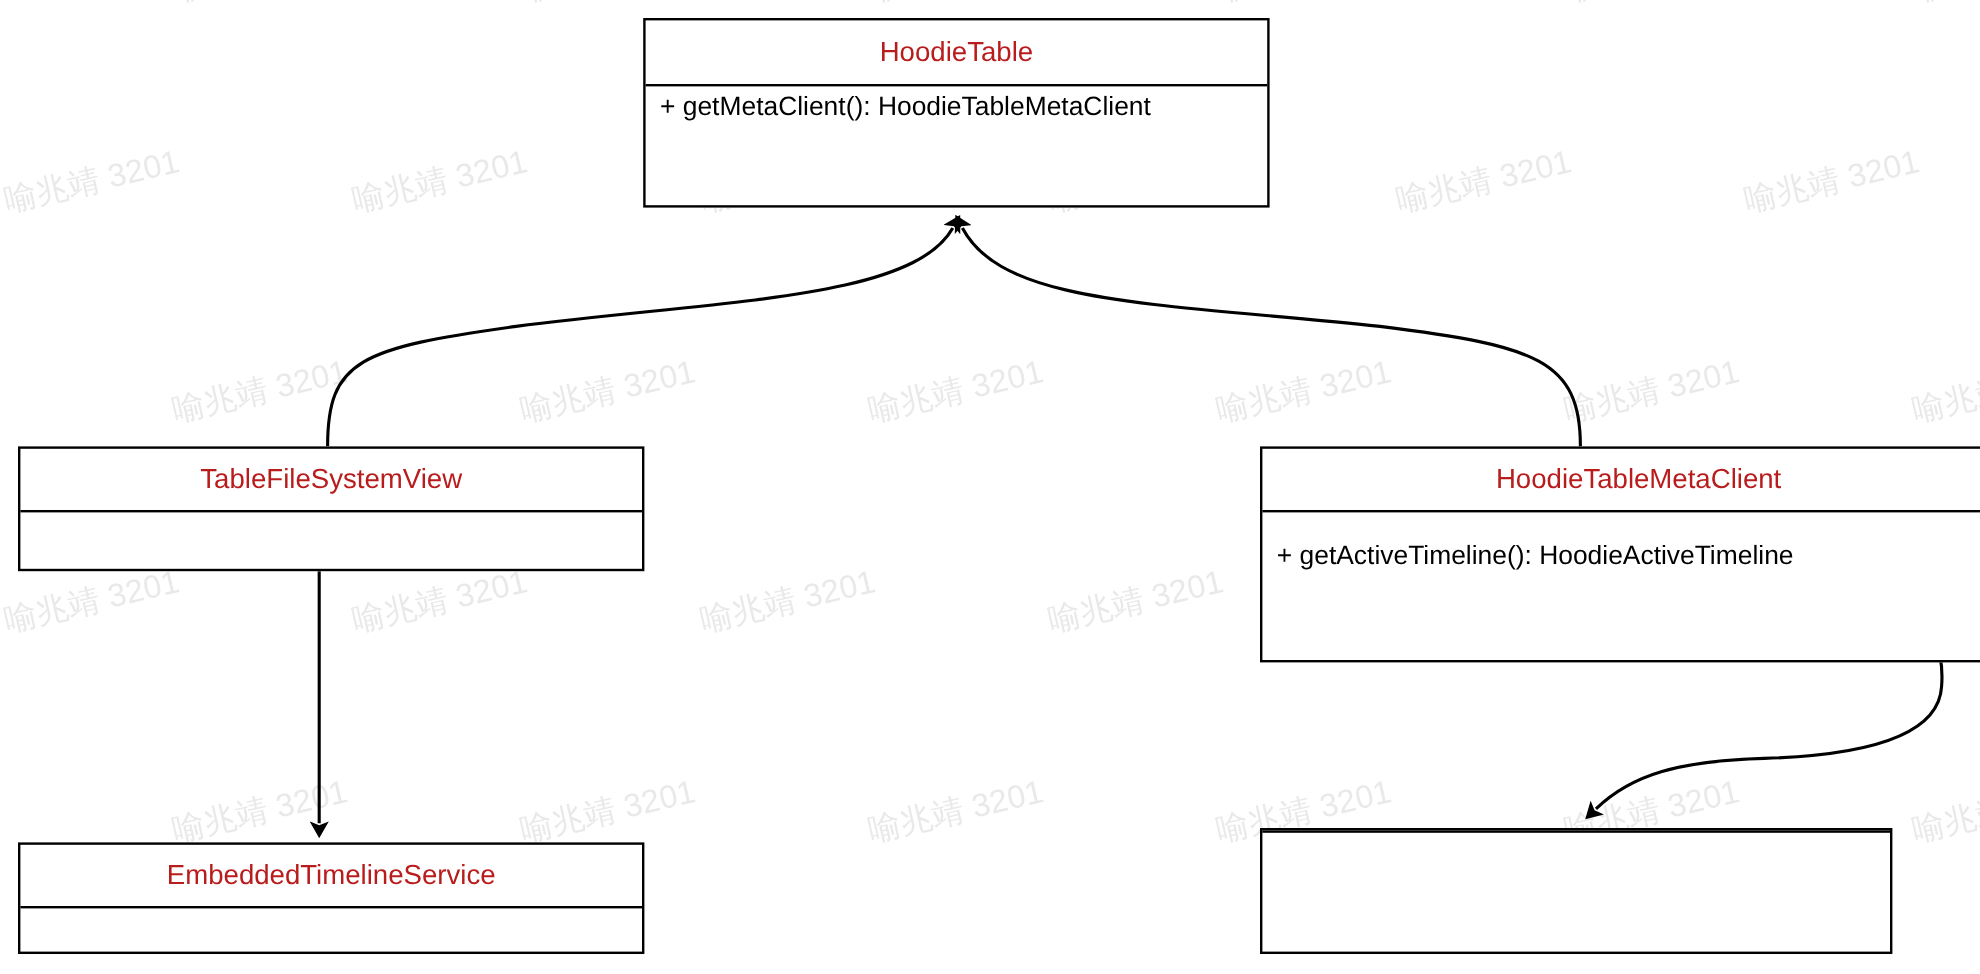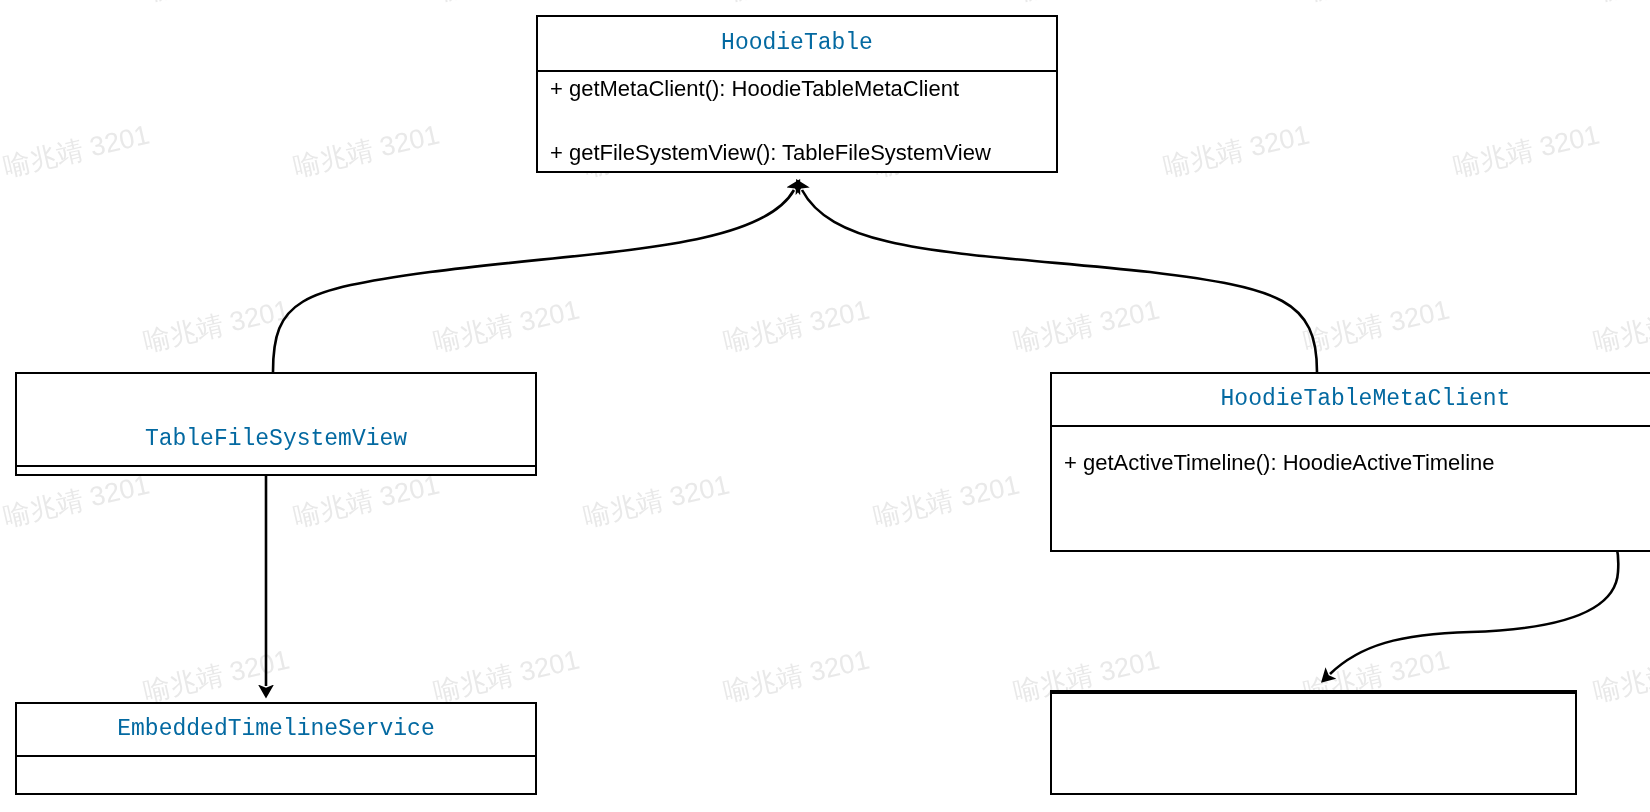--- a/index.html
+++ b/index.html
@@ -46,27 +46,26 @@
   .uml-class {
     position: absolute;
     box-sizing: border-box;
     background: #ffffff;
     border: 2px solid #000000;
     z-index: 2;
   }
   .uml-title {
     box-sizing: border-box;
     text-align: center;
-    color: #0369a1;
+    color: #b91c1c;
     font-size: 23px;
     line-height: 1.2;
     display: flex;
     align-items: center;
     justify-content: center;
-    font-family: Liberation Mono, monospace;
   }
   .uml-compartment {
     box-sizing: border-box;
     border-top: 2px solid #000000;
     color: #000000;
     font-size: 22px;
     line-height: 1.22;
     padding: 0 12px;
     display: flex;
     flex-direction: column;
@@ -77,21 +76,21 @@
   }
   .member {
     white-space: pre-wrap;
   }
   
   #class-hoodie-table          { left: 536px;  top: 15px;  width: 522px; height: 158px; }
   #class-hoodie-table .uml-title       { height: 53px; }
   #class-hoodie-table .c-methods       { height: 101px; justify-content: space-between; padding-top: 4px; padding-bottom: 4px; }
 
   #class-table-file-system-view { left: 15px;  top: 372px; width: 522px; height: 104px; }
-  #class-table-file-system-view .uml-title { height: 51px; margin-top: 40px; }
+  #class-table-file-system-view .uml-title { height: 51px; }
   #class-table-file-system-view .c-empty   { height: 49px; }
 
   #class-embedded-timeline-service { left: 15px; top: 702px; width: 522px; height: 93px; }
   #class-embedded-timeline-service .uml-title { height: 51px; }
   #class-embedded-timeline-service .c-empty   { height: 38px; }
 
   #class-hoodie-table-meta-client { left: 1050px; top: 372px; width: 631px; height: 180px; }
   #class-hoodie-table-meta-client .uml-title   { height: 51px; }
   #class-hoodie-table-meta-client .c-method-1  { height: 52px; justify-content: flex-end; }
   #class-hoodie-table-meta-client .c-method-2  { height: 73px; justify-content: center; }
@@ -159,21 +158,20 @@
 
       HoodieActiveTimeline --&gt;
     <path d="M 1577 513 C 1612 513 1620 545 1618 572 C 1616 608 1570 629 1470 632
              C 1400 634 1360 645 1330 674" fill="none" stroke="#000000" stroke-width="2.6" marker-end="url(#arrowFilled)"></path>
   </svg>
 
   <div class="uml-class" id="class-hoodie-table">
     <div class="uml-title">HoodieTable</div>
     <div class="uml-compartment c-methods">
       <div class="member">+ getMetaClient(): HoodieTableMetaClient</div>
-      <div class="member">+ getFileSystemView(): TableFileSystemView</div>
     </div>
   </div>
 
   <div class="uml-class" id="class-table-file-system-view">
     <div class="uml-title">TableFileSystemView</div>
     <div class="uml-compartment empty c-empty"></div>
   </div>
 
   <div class="uml-class" id="class-embedded-timeline-service">
     <div class="uml-title">EmbeddedTimelineService</div>

